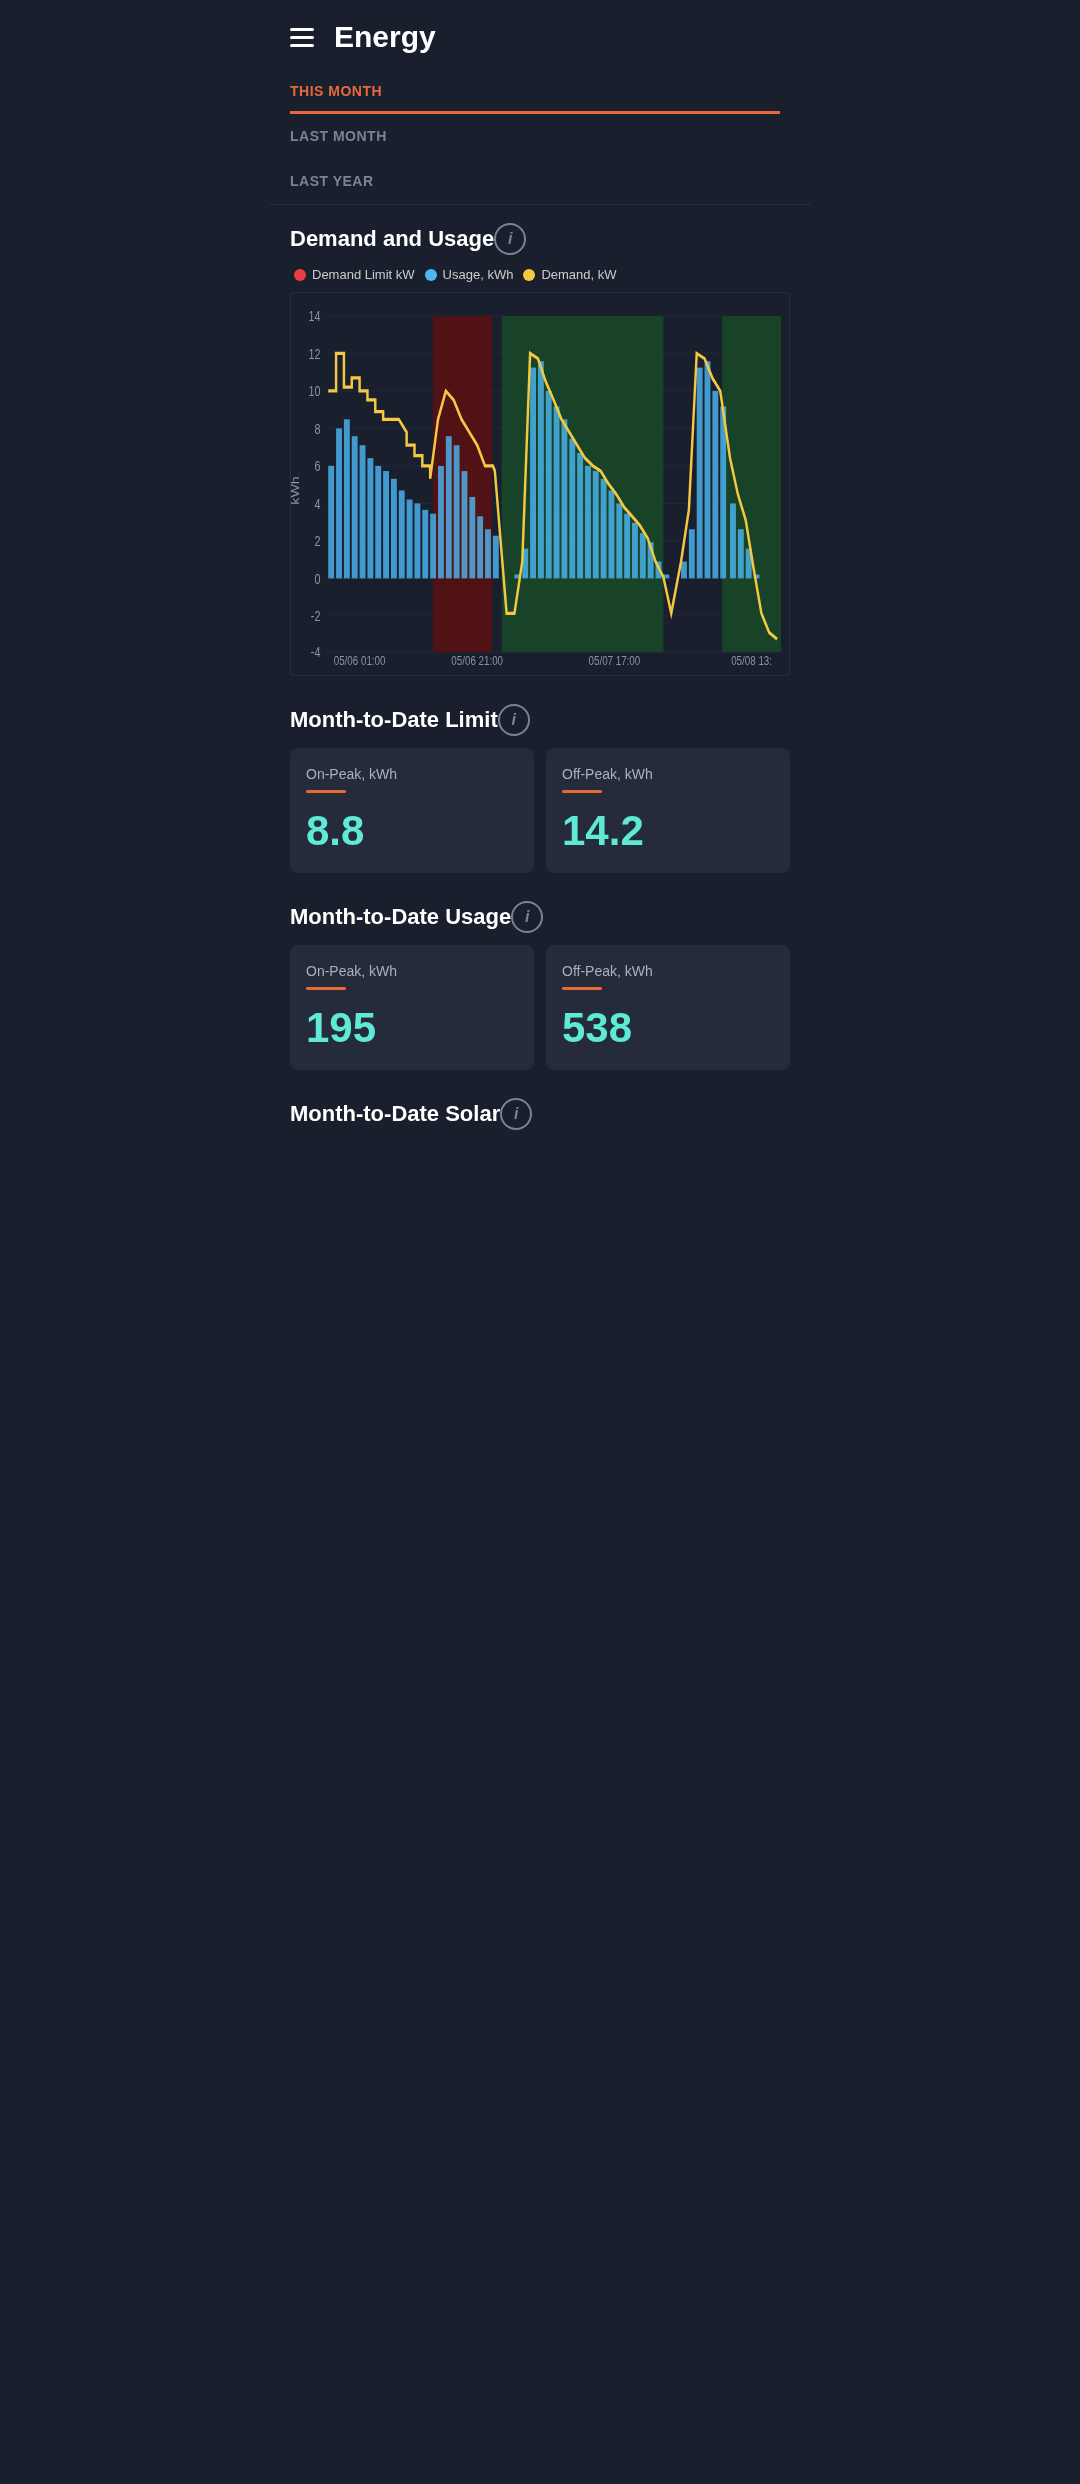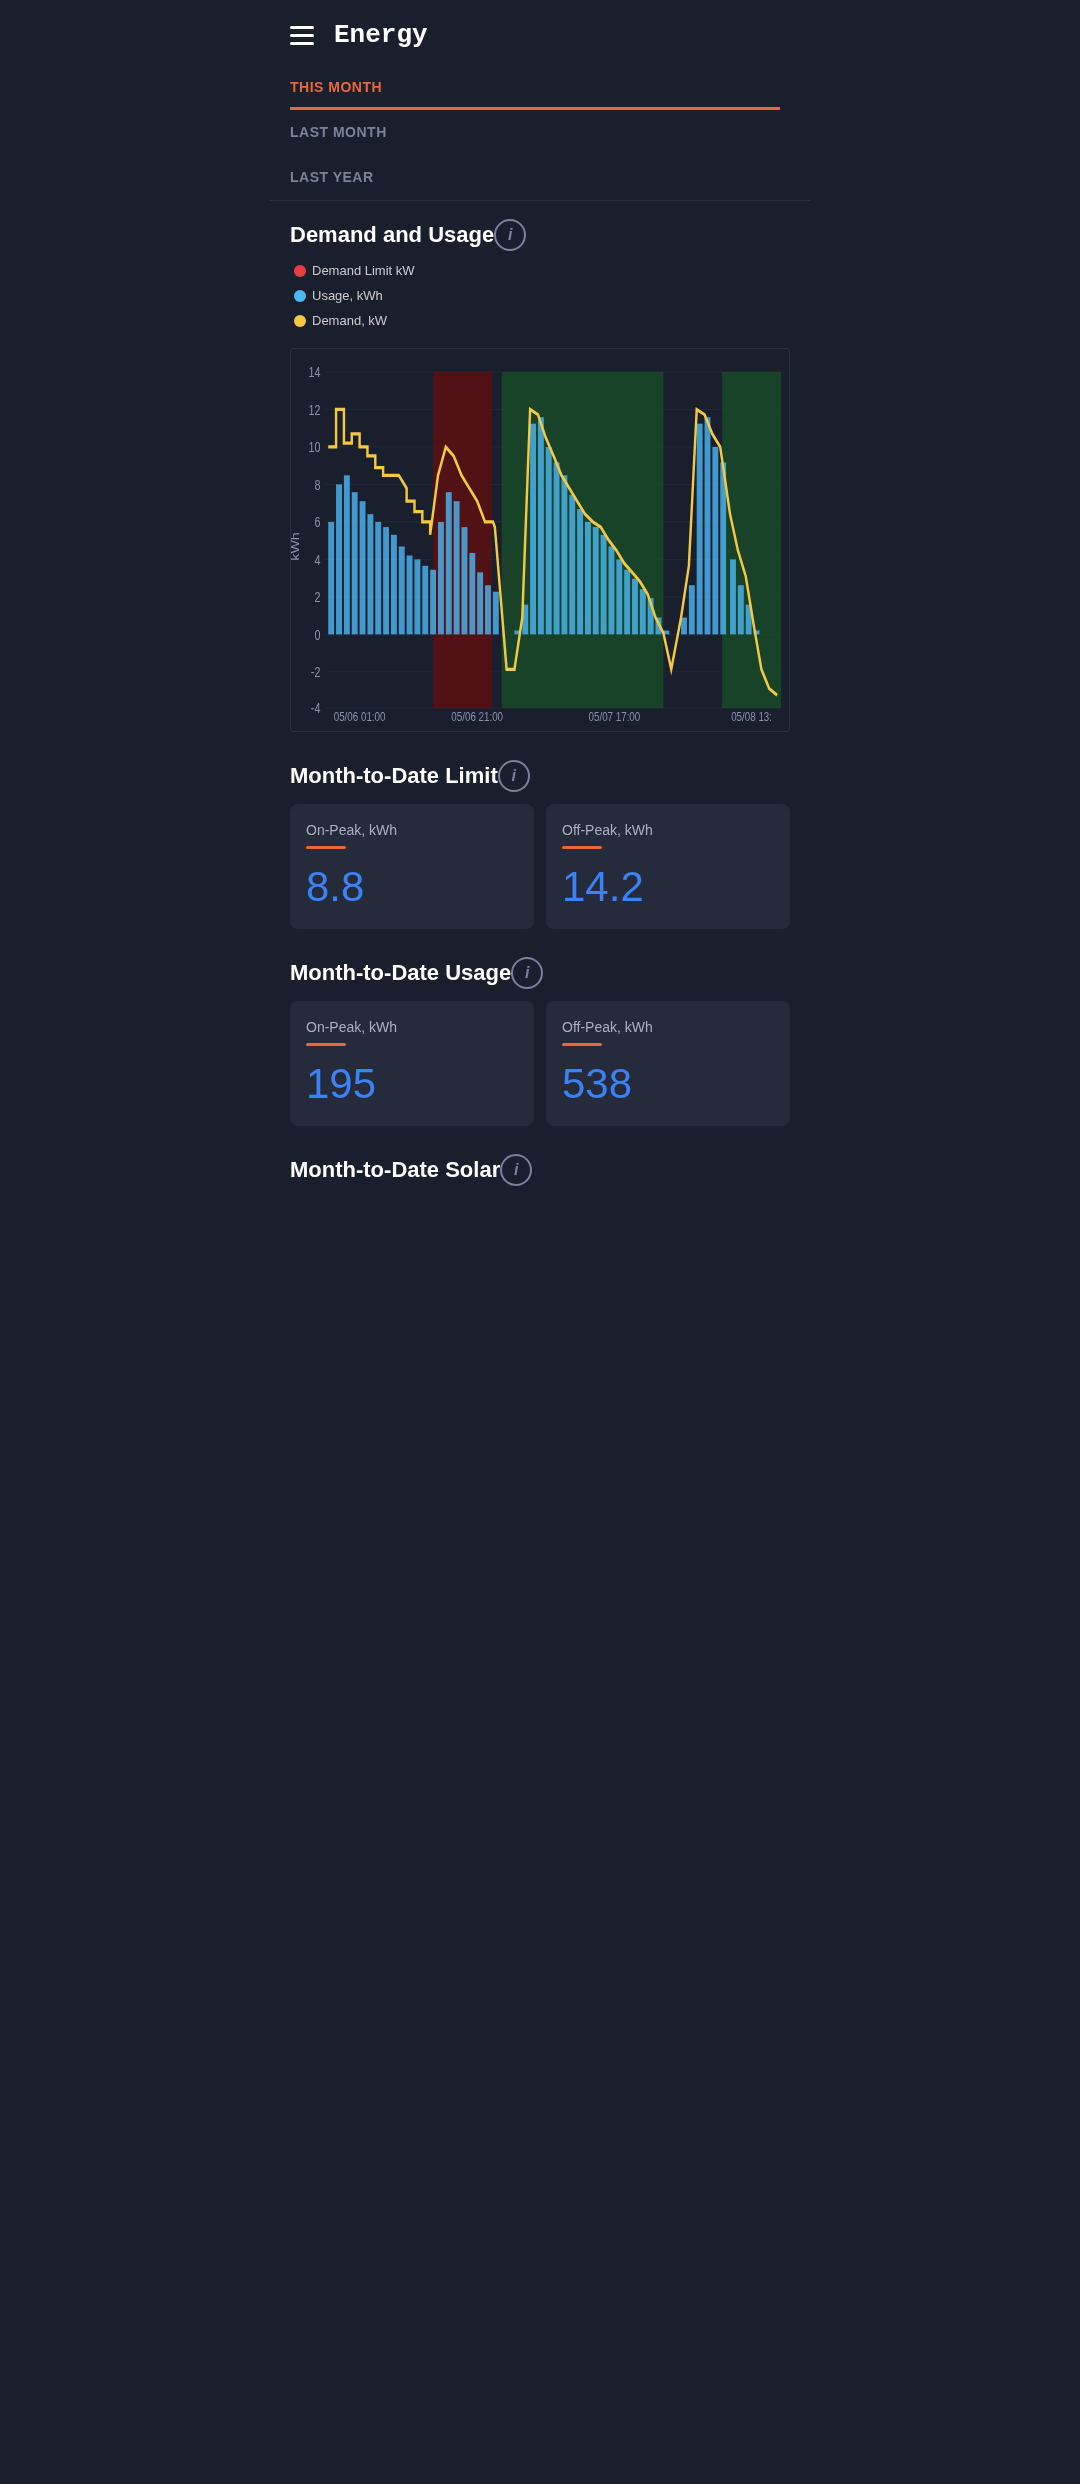--- a/index.html
+++ b/index.html
@@ -31,24 +31,23 @@
 
     .hamburger-icon span {
       display: block;
       width: 24px;
       height: 3px;
       background: #ffffff;
       border-radius: 2px;
     }
 
     .header-title {
-      font-size: 26px;
+      font-size: 30px;
       font-weight: 700;
       color: #ffffff;
-      font-family: Liberation Mono, monospace;
     }
 
     .tabs {
       display: flex;
       border-bottom: 1px solid #2a3040;
       padding: 0 20px;
       background-color: #1a1f2e;
       flex-direction: column;
     }
 
@@ -97,23 +96,22 @@
       font-style: italic;
       font-weight: 700;
       font-size: 16px;
       cursor: pointer;
     }
 
     .legend {
       display: flex;
       flex-wrap: wrap;
       gap: 10px;
-      margin-bottom: 20px;
+      margin-bottom: 10px;
       padding: 0 4px;
-      flex-direction: column;
     }
 
     .legend-item {
       display: flex;
       align-items: center;
       gap: 6px;
       font-size: 13px;
       color: #cccccc;
     }
 
@@ -163,22 +161,22 @@
     .card-underline {
       width: 40px;
       height: 3px;
       background: #e8683a;
       margin-bottom: 14px;
       border-radius: 2px;
     }
 
     .card-value {
       font-size: 42px;
-      font-weight: 400;
-      color: #3b82f6;
+      font-weight: 700;
+      color: #5eead4;
     }
   </style>
 </head>
 <body>
 
 <div class="header">
   <div class="hamburger-icon">
     <span></span>
     <span></span>
     <span></span>

